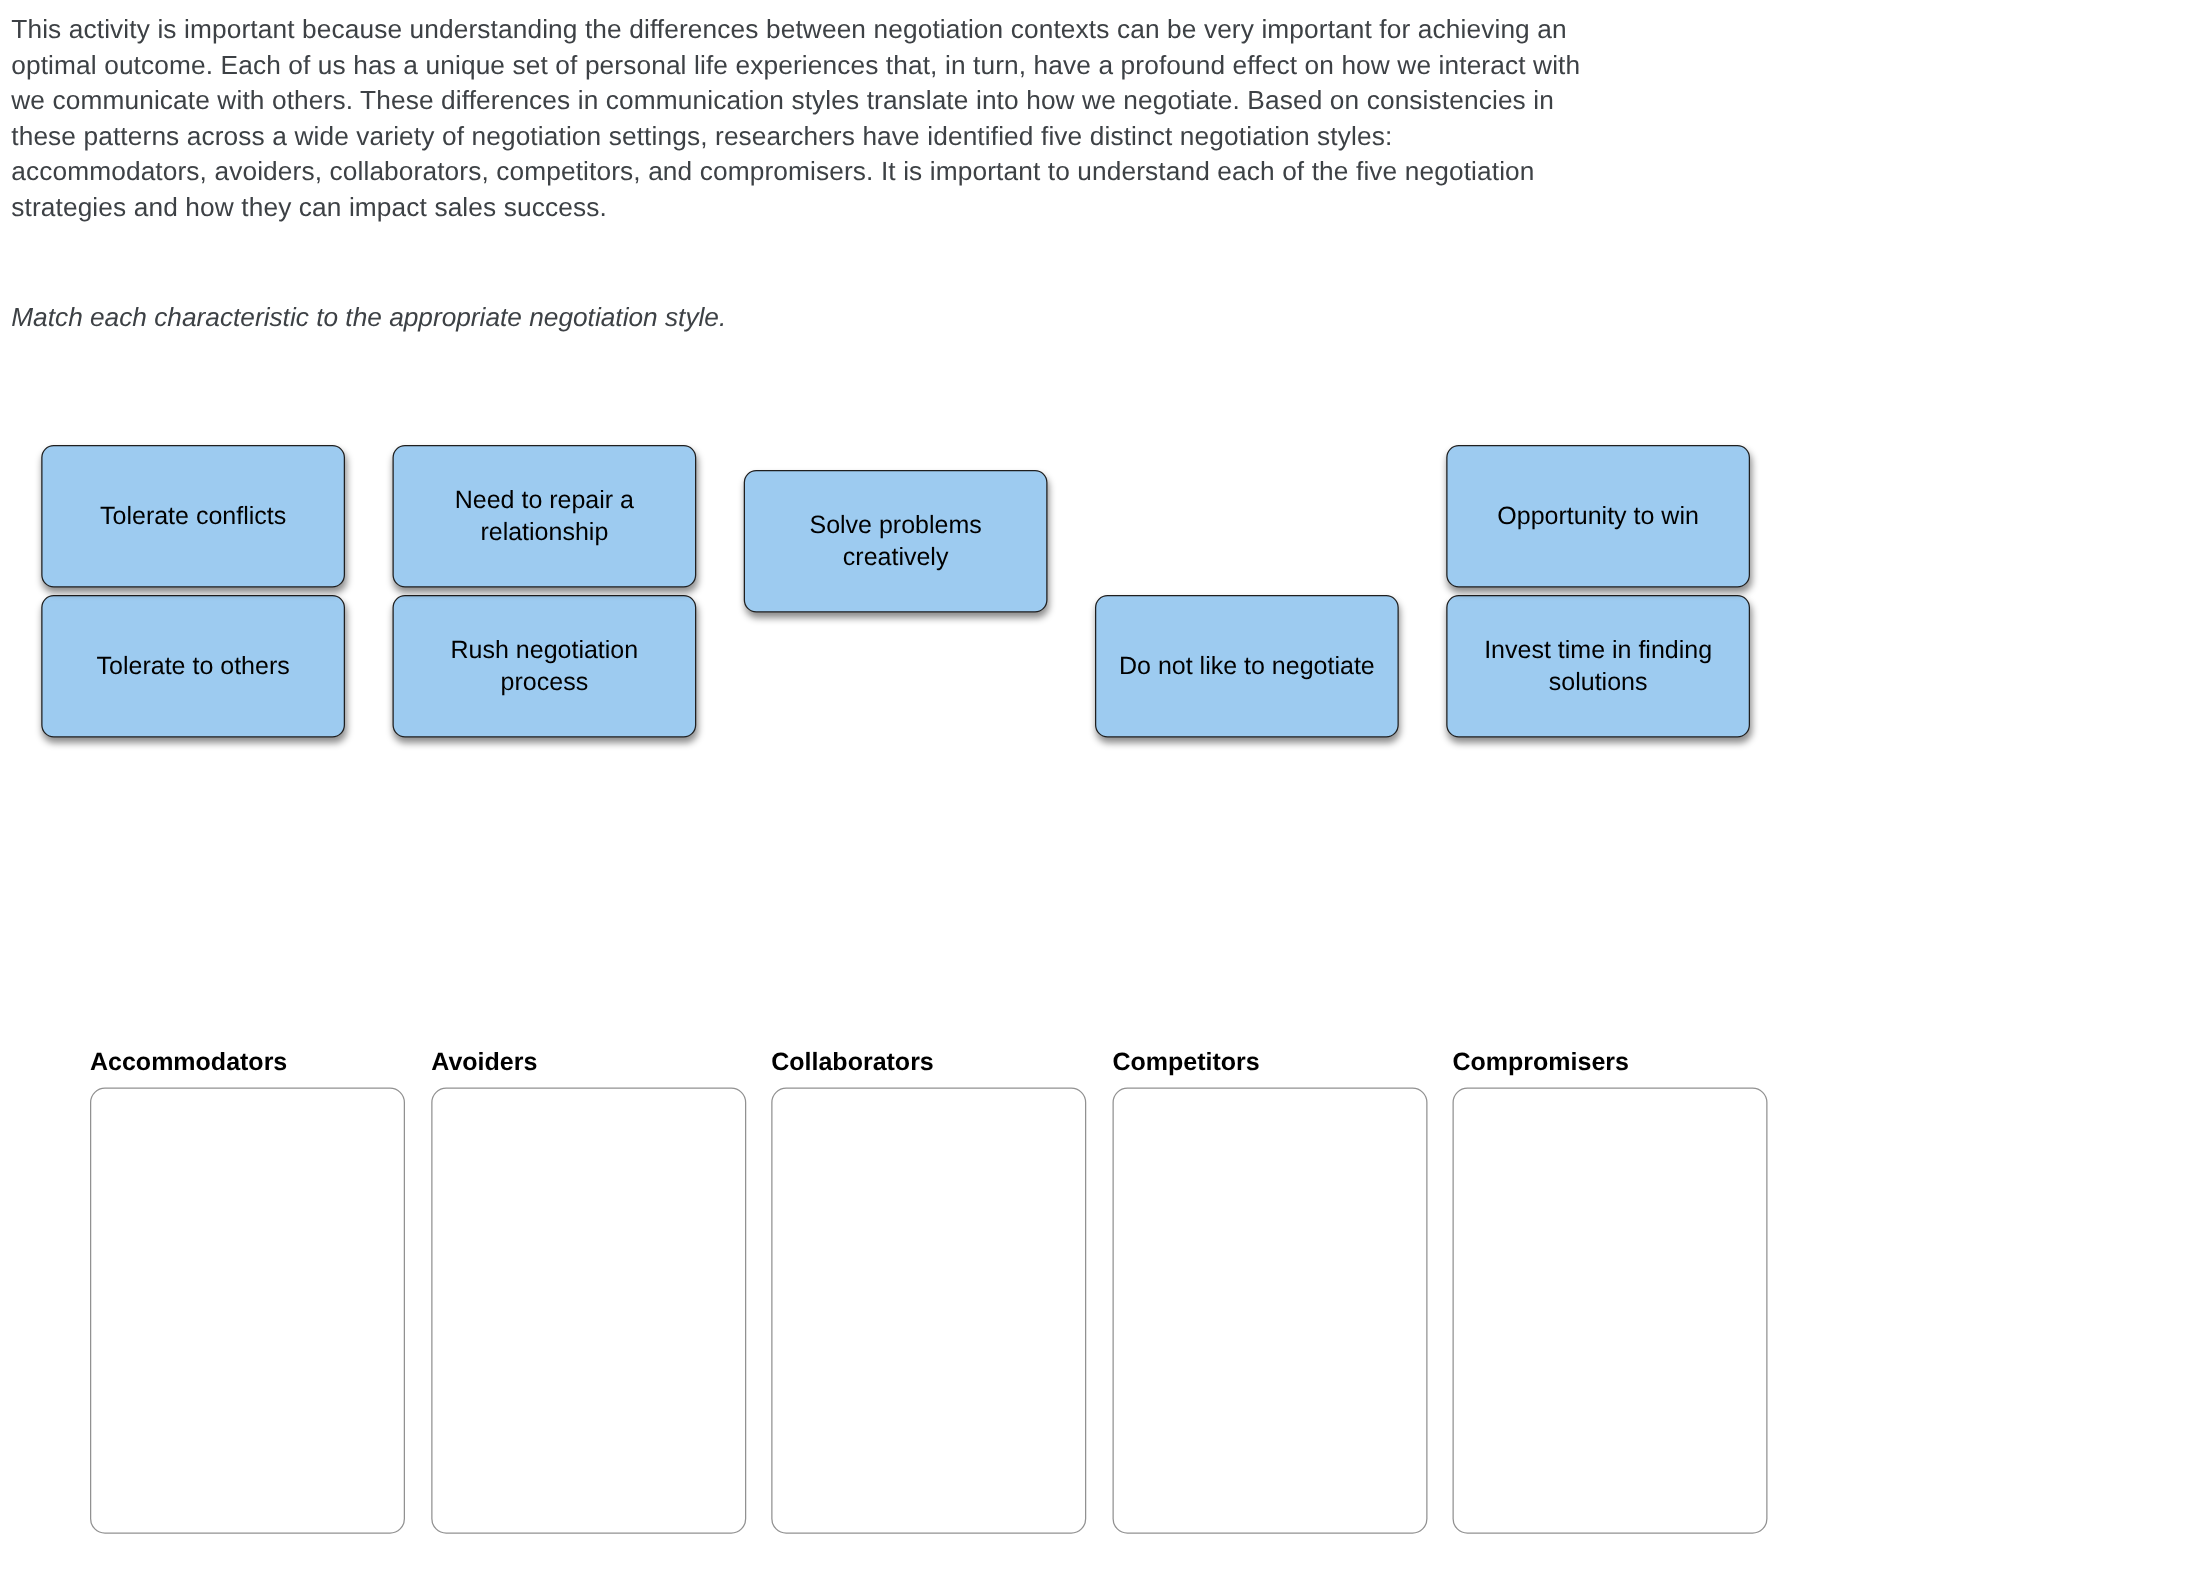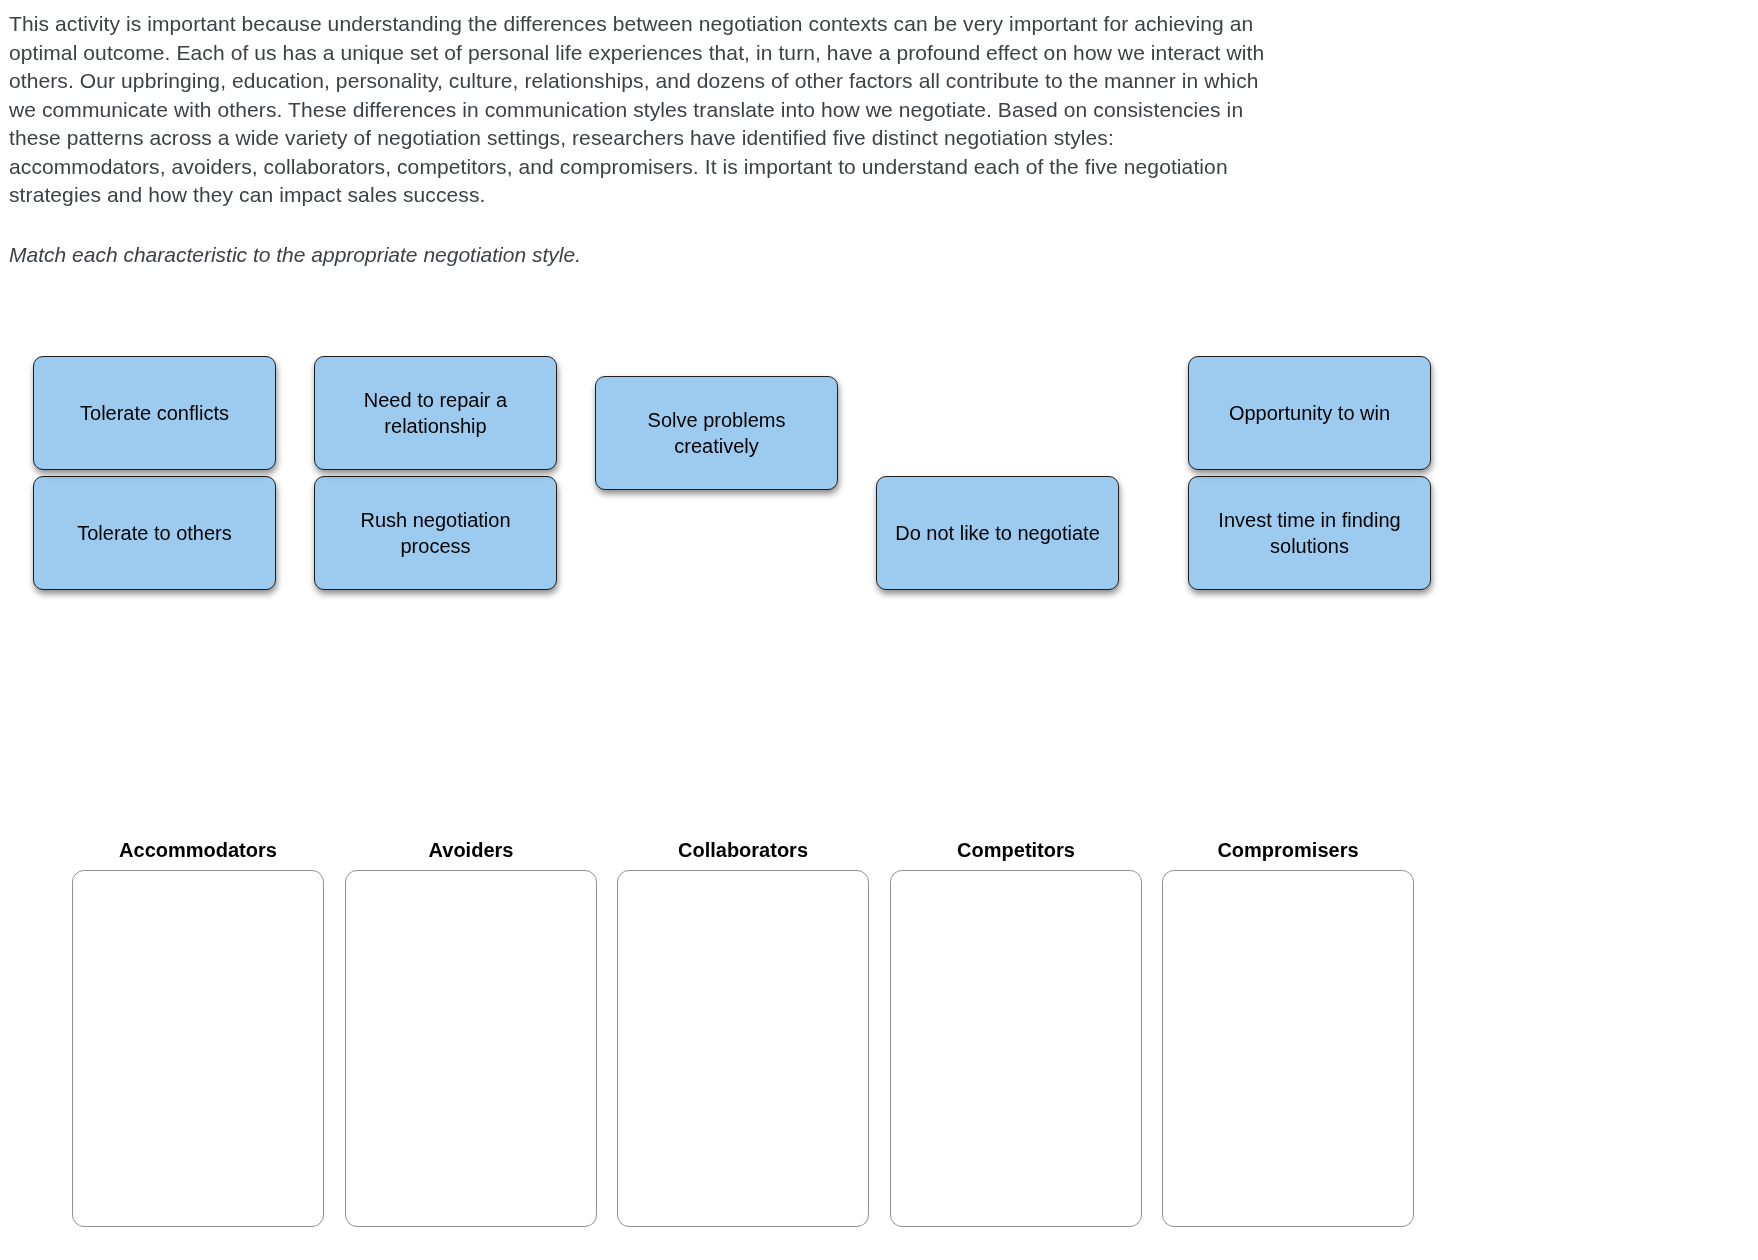--- a/index.html
+++ b/index.html
@@ -61,28 +61,28 @@
     line-height: 26px;
     color: #000000;
     cursor: pointer;
   }
   .card.row1 { top: 356px; z-index: 2; }
   .card.row2 { top: 476px; z-index: 1; }
   .col1 { left: 33px; }
   .col2 { left: 314px; }
   .col3 { left: 595px; margin-top: 20px; }
   .col4 { left: 876px; }
-  .col5 { left: 1157px; margin-left: 31px; }
+  .col5 { left: 1157px; }
 
   
   .bucket-label {
     position: absolute;
     top: 839px;
     width: 252px;
-    text-align: center;
+    text-align: left;
     font-size: 20px;
     font-weight: 700;
     color: #000000;
     white-space: nowrap;
   }
   
   .drop-zone {
     position: absolute;
     top: 870px;
     width: 252px;
@@ -99,21 +99,20 @@
   .bcol5 { left: 1162px; }
 </style>
 </head>
 <body>
 
 <div class="page">
 
   <div class="intro">
     <div class="line">This activity is important because understanding the differences between negotiation contexts can be very important for achieving an</div>
     <div class="line">optimal outcome. Each of us has a unique set of personal life experiences that, in turn, have a profound effect on how we interact with</div>
-    <div class="line">others. Our upbringing, education, personality, culture, relationships, and dozens of other factors all contribute to the manner in which</div>
     <div class="line">we communicate with others. These differences in communication styles translate into how we negotiate. Based on consistencies in</div>
     <div class="line">these patterns across a wide variety of negotiation settings, researchers have identified five distinct negotiation styles:</div>
     <div class="line">accommodators, avoiders, collaborators, competitors, and compromisers. It is important to understand each of the five negotiation</div>
     <div class="line">strategies and how they can impact sales success.</div>
   </div>
 
   <div class="instruction">Match each characteristic to the appropriate negotiation style.</div>
 
   <div class="card row1 col1">Tolerate conflicts</div>
   <div class="card row1 col2">Need to repair a relationship</div>

